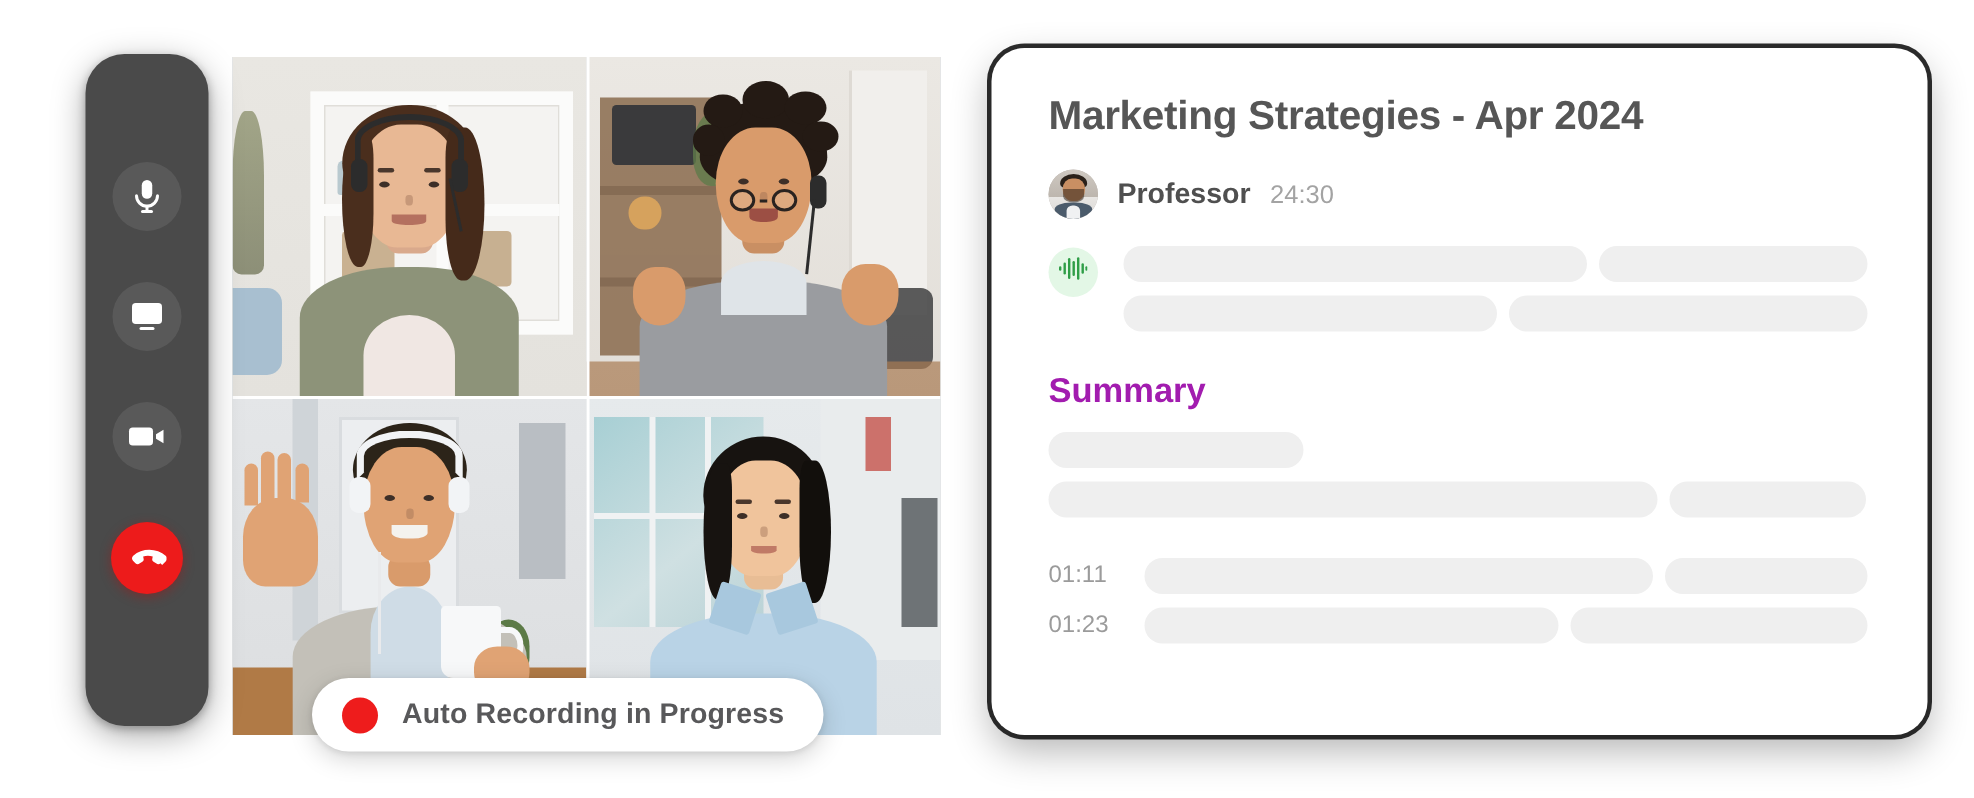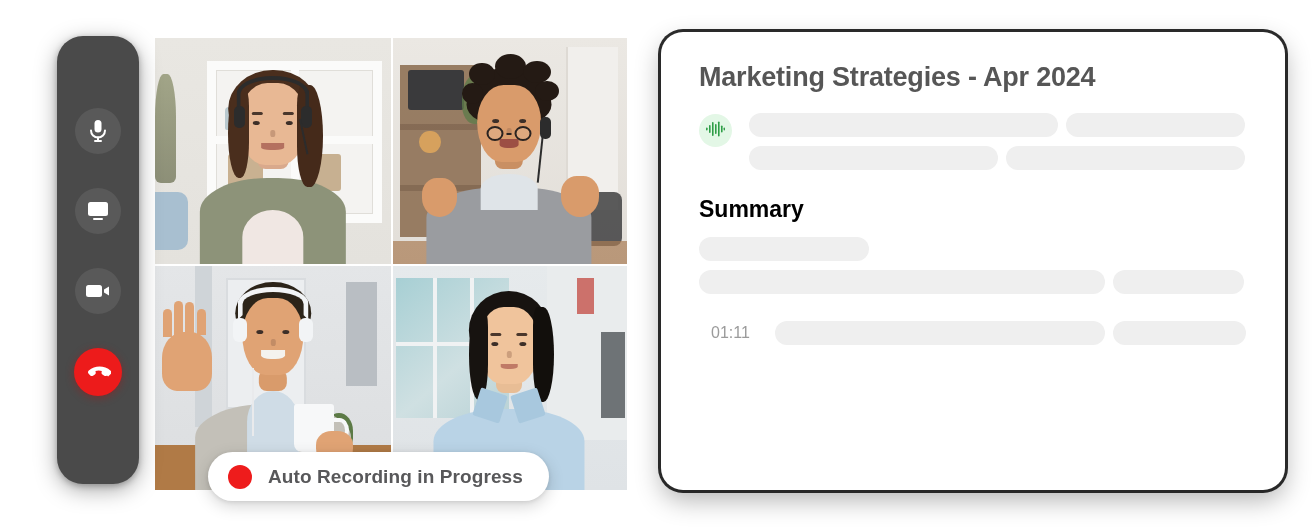--- a/index.html
+++ b/index.html
@@ -380,27 +380,27 @@
   .sk-row { display: flex; gap: 8px; }
   .sk {
     height: 24px;
     background: #efefef;
     border-radius: 12px;
   }
 
   .section-heading {
     font-size: 23px;
     font-weight: bold;
-    color: #000000;
+    color: #a21caf;
     margin-bottom: 14px;
   }
   #summary-lines { display: flex; flex-direction: column; gap: 9px; margin-bottom: 27px; }
 
   #topics-rows { display: flex; flex-direction: column; gap: 9px; }
-  .topic-row { display: flex; align-items: center; gap: 14px; margin-left: 12px; }
+  .topic-row { display: flex; align-items: center; gap: 14px; }
   .topic-time {
     font-size: 16px;
     color: #9b9b9b;
     width: 50px;
     flex: none;
   }
   .topic-bars { flex: 1; display: flex; gap: 8px; }
 </style>
 </head>
 <body>
@@ -595,20 +595,32 @@
   <div id="recording-pill">
     <div id="recording-dot"></div>
     <div id="recording-label">Auto Recording in Progress</div>
   </div>
 </div>
 
 <div id="notes-card">
 
   <div id="notes-title">Marketing Strategies - Apr 2024</div>
 
+  <div id="speaker-row">
+    <div id="speaker-avatar">
+      <div class="av-bg"></div>
+      <div class="av-hair"></div>
+      <div class="av-head"></div>
+      <div class="av-beard"></div>
+      <div class="av-torso"></div>
+      <div class="av-shirt"></div>
+    </div>
+    <div id="speaker-name">Professor</div>
+    <div id="speaker-time">24:30</div>
+  </div>
 
   <div id="transcript-block">
     <div id="waveform-badge">
       <span>
         <svg width="19" height="16" viewBox="0 0 19 16">
           <g fill="#2f9e47">
             <rect x="0" y="6.5" width="1.6" height="3" rx=".8"></rect>
             <rect x="3" y="4" width="1.6" height="8" rx=".8"></rect>
             <rect x="6" y="1" width="1.6" height="14" rx=".8"></rect>
             <rect x="9" y="3" width="1.6" height="10" rx=".8"></rect>
@@ -643,14 +655,21 @@
     </div>
 
   <div id="topics-rows">
       <div class="topic-row">
         <div class="topic-time">01:11</div>
         <div class="topic-bars">
           <div class="sk" style="width: 70%;"></div>
           <div class="sk" style="width: 28%;"></div>
         </div>
       </div>
+      <div class="topic-row">
+        <div class="topic-time">01:23</div>
+        <div class="topic-bars">
+          <div class="sk" style="width: 57%;"></div>
+          <div class="sk" style="width: 41%;"></div>
+        </div>
+      </div>
     </div>
 </div>
 
 </body></html>

